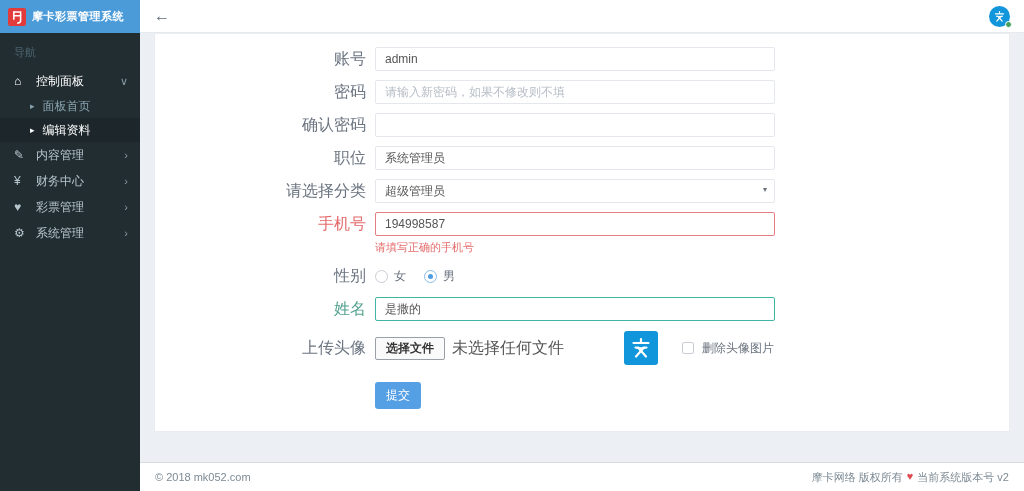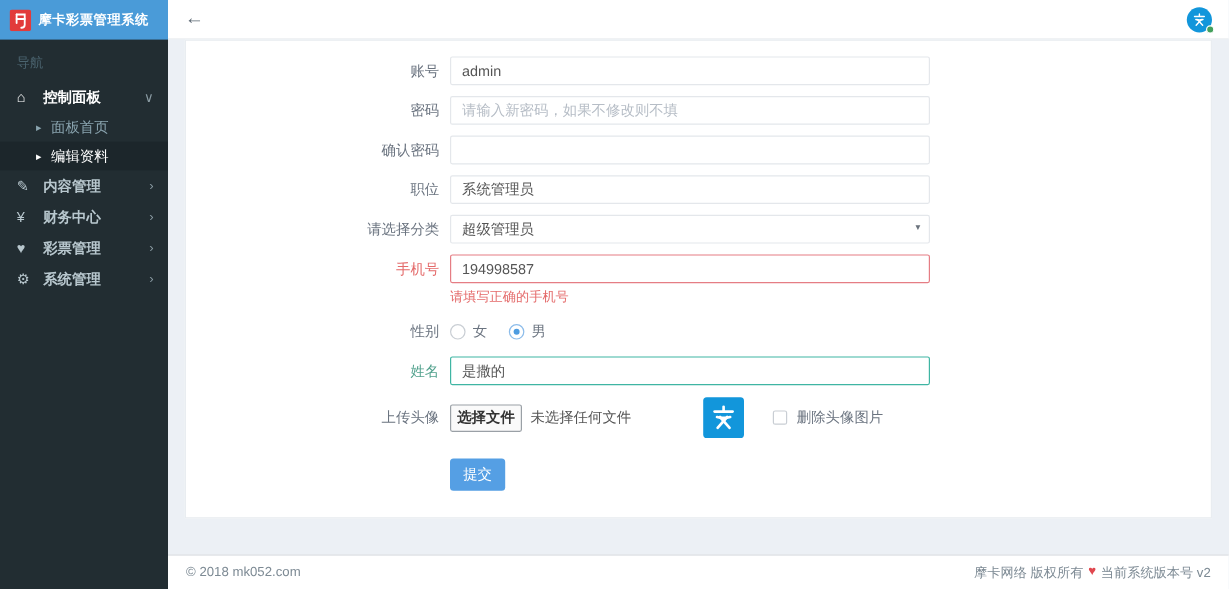--- a/index.html
+++ b/index.html
@@ -9,63 +9,63 @@
 
   
   .sidebar { width:140px; flex-shrink:0; background:#222d32; display:flex; flex-direction:column; }
   .logo-bar { height:33px; background:#4a9bd8; display:flex; align-items:center; padding:0 8px; gap:6px; flex-shrink:0; }
   .logo-badge { width:18px; height:18px; flex-shrink:0; }
   .brand-title { color:#fff; font-size:11px; font-weight:700; white-space:nowrap; letter-spacing:.5px; }
   .nav-label { color:#4b646f; font-size:11px; padding:12px 14px 8px; }
   .menu { list-style:none; }
   .menu-item { height:26px; display:flex; align-items:center; padding:0 12px 0 14px; color:#b8c7ce; font-size:12px; cursor:pointer; }
   .menu-item .mi-icon { width:22px; font-size:12px; color:#b8c7ce; }
-  .menu-item .mi-label { flex:1;font-weight:bold; }
+  .menu-item .mi-label { flex:1; }
   .menu-item .mi-chev { font-size:11px; color:#8a9ba3; }
   .menu-item.active { color:#fff; }
   .menu-item.active .mi-icon { color:#fff; }
   .submenu-item { height:24px; display:flex; align-items:center; padding:0 12px 0 30px; color:#8aa4af; font-size:12px; cursor:pointer; }
   .submenu-item .caret { font-size:9px; margin-right:8px; }
   .submenu-item.active { background:#1c262b; color:#fff; }
 
   
   .main { flex:1; min-width:0; display:flex; flex-direction:column; }
   .topbar { height:33px; background:#fff; border-bottom:1px solid #e7eaed; display:flex; align-items:center; justify-content:space-between; padding:0 14px; flex-shrink:0; }
   .back-arrow { font-size:16px; color:#5f6b76; cursor:pointer; line-height:1; }
   .avatar { width:21px; height:21px; border-radius:50%; background:#1296db; position:relative; display:flex; align-items:center; justify-content:center; cursor:pointer; }
   .avatar svg { width:13px; height:13px; }
   .status-dot { position:absolute; right:-2px; bottom:-1px; width:7px; height:7px; background:#44a05c; border:1px solid #fff; border-radius:50%; }
 
   .content { flex:1; background:#ecf0f5; padding:0 14px; overflow:hidden; }
   .page-title { font-size:15px; font-weight:400; color:#454c52; letter-spacing:1.5px; margin:14px 2px 13px; }
   .card { background:#fff; border:1px solid #e9edf1; padding:13px 0 22px; }
 
   .frow { display:flex; margin-bottom:9px; }
-  .flabel { width:220px; flex-shrink:0; text-align:right; padding-right:9px; font-size:12px; color:#6b7480; line-height:24px; }
+  .flabel { width:220px; flex-shrink:0; text-align:right; padding-right:9px; font-size:16px; color:#6b7480; line-height:24px; }
   .flabel.err-label { color:#e46b6b; }
   .flabel.ok-label { color:#53a28e; }
   .txt { width:400px; height:24px; border:1px solid #e4e7eb; border-radius:2px; padding:0 9px; font-size:12px; color:#555; outline:none; background:#fff; }
   .txt::placeholder { color:#b6bdc6; }
   .txt.err-input { border-color:#e57d84; }
   .txt.ok-input { border-color:#3fb5a3; }
   .err-msg { color:#e46b6b; font-size:11px; margin-top:4px; }
 
   .sel-wrap { position:relative; width:400px; }
   .sel { appearance:none; -webkit-appearance:none; width:400px; height:24px; border:1px solid #e4e7eb; border-radius:2px; padding:0 9px; font-size:12px; color:#555; background:#fff; outline:none; }
   .sel-arrow { position:absolute; right:8px; top:6px; font-size:8px; color:#6a727c; pointer-events:none; }
 
   .radio-group { display:flex; align-items:center; height:24px; gap:18px; }
   .radio-opt { display:flex; align-items:center; font-size:12px; color:#6b7480; cursor:pointer; }
   input[type=radio] { appearance:none; -webkit-appearance:none; width:13px; height:13px; border:1px solid #c9ced4; border-radius:50%; margin-right:6px; position:relative; background:#fff; cursor:pointer; }
   input[type=radio]:checked { border-color:#8cbcea; }
   input[type=radio]:checked::after { content:''; position:absolute; left:3px; top:3px; width:5px; height:5px; border-radius:50%; background:#4d9ce0; }
 
   .upload-field { display:flex; align-items:center; height:36px; }
-  .file-btn { display:inline-block; border:1px solid #9aa0a6; background:#fafafa; padding:2px 5px; font-size:12px; font-weight:700; color:#333; border-radius:2px; cursor:pointer; white-space:nowrap; }
-  .no-file { font-size:12px; color:#555; margin-left:7px; white-space:nowrap; }
+  .file-btn { display:inline-block; border:1px solid #9aa0a6; background:#fafafa; padding:2px 10px; font-size:12px; font-weight:700; color:#333; border-radius:2px; cursor:pointer; white-space:nowrap; }
+  .no-file { font-size:16px; color:#555; margin-left:7px; white-space:nowrap; }
   .alipay-sq { width:34px; height:34px; background:#1296db; border-radius:3px; margin-left:60px; display:flex; align-items:center; justify-content:center; flex-shrink:0; }
   .alipay-sq svg { width:24px; height:24px; }
   .del-wrap { display:flex; align-items:center; margin-left:24px; }
   input[type=checkbox] { appearance:none; -webkit-appearance:none; width:12px; height:12px; border:1px solid #c9ced4; border-radius:2px; background:#fff; cursor:pointer; }
   .del-label { font-size:12px; color:#6b7480; margin-left:8px; white-space:nowrap; }
 
   .submit-row { margin:16px 0 0 220px; }
   .submit-btn { background:#559fe4; border:none; color:#fff; font-size:12px; padding:5px 11px; border-radius:3px; cursor:pointer; }
 
   .footer { height:29px; background:#fff; border-top:1px solid #d7dbe0; display:flex; align-items:center; justify-content:space-between; padding:0 15px; font-size:11px; color:#7d8a94; flex-shrink:0; }

